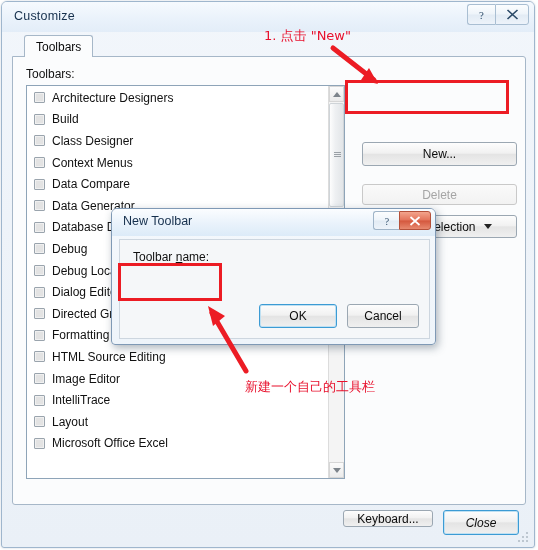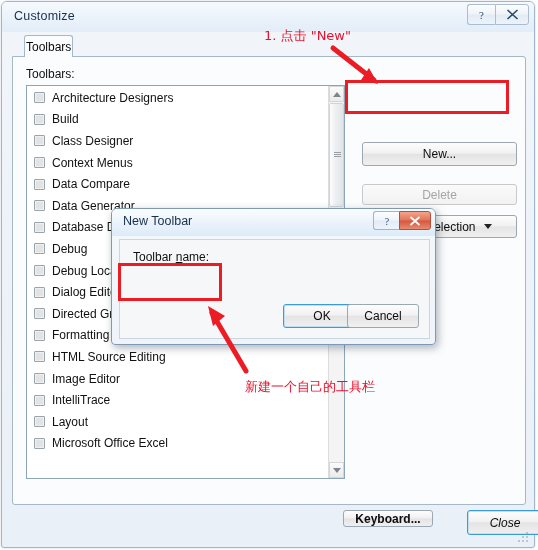--- a/index.html
+++ b/index.html
@@ -40,21 +40,21 @@
   .tbtn.help{border-radius:3px 0 0 3px;border-right:none;}
   .tbtn.close{border-radius:0 3px 3px 0;width:34px;}
   .tbtn svg{display:block;}
 
   
   .client{
     position:absolute;left:10px;top:33px;width:514px;height:470px;
   }
   .tabstrip{position:absolute;left:12px;top:0;height:22px;display:flex;align-items:flex-end;z-index:3;}
   .tab{
-    height:20px;padding:0 1px;display:flex;align-items:center;
+    height:20px;padding:0 11px;display:flex;align-items:center;
     font-size:12px;color:#14324f;box-sizing:border-box;
     border:1px solid #a6b7c8;border-bottom:none;
     border-radius:3px 3px 0 0;margin-right:1px;
     background:linear-gradient(180deg,#eef2f6 0%,#e2e8ee 100%);
   }
   .tab.active{
     height:22px;background:#fbfcfd;color:#0b0b0b;
     border-color:#a6b7c8;position:relative;z-index:4;
   }
   .tabpanel{
@@ -108,28 +108,28 @@
   .arrow-dn{border-top:5px solid #7d848b;}
 
   
   .btn{
     font-family:"Liberation Sans","DejaVu Sans",sans-serif;font-size:12px;color:#0c0c0c;
     background:linear-gradient(180deg,#fdfdfd 0%,#f1f1f1 46%,#e4e4e4 52%,#f0f0f0 100%);
     border:1px solid #9ba7b2;border-radius:3px;box-sizing:border-box;
     display:flex;align-items:center;justify-content:center;
   }
   .btn.disabled{color:#a5a5a5;background:linear-gradient(180deg,#fafafa,#f2f2f2);border-color:#c9c9c9;}
-  .btn.defaultbtn{border:1px solid #3c9bd4;box-shadow:0 0 0 1px #bfe0f2 inset;margin-left:24px;}
+  .btn.defaultbtn{border:1px solid #3c9bd4;box-shadow:0 0 0 1px #bfe0f2 inset;}
   #btn-new{position:absolute;left:349px;top:85px;width:155px;height:24px;}
   #btn-delete{position:absolute;left:349px;top:127px;width:155px;height:21px;}
   #btn-modify{position:absolute;left:349px;top:158px;width:155px;height:23px;}
   .caret{margin-left:8px;width:0;height:0;border-left:4px solid transparent;border-right:4px solid transparent;border-top:5px solid #222;}
 
   
-  #btn-keyboard{position:absolute;left:341px;top:508px;width:90px;height:17px;font-weight:bold;}
+  #btn-keyboard{position:absolute;left:341px;top:508px;width:90px;height:17px;}
   #btn-close{position:absolute;left:441px;top:508px;width:76px;height:25px;font-style:italic;}
 
   
   .grip{position:absolute;right:4px;bottom:3px;width:12px;height:12px;opacity:.55;}
   .grip b{position:absolute;width:2px;height:2px;background:#9aa6b2;}
 
   
   .modal{
     position:absolute;left:111px;top:208px;width:325px;height:137px;
     background:linear-gradient(180deg,#f4f8fc 0%,#eef4fa 100%);

